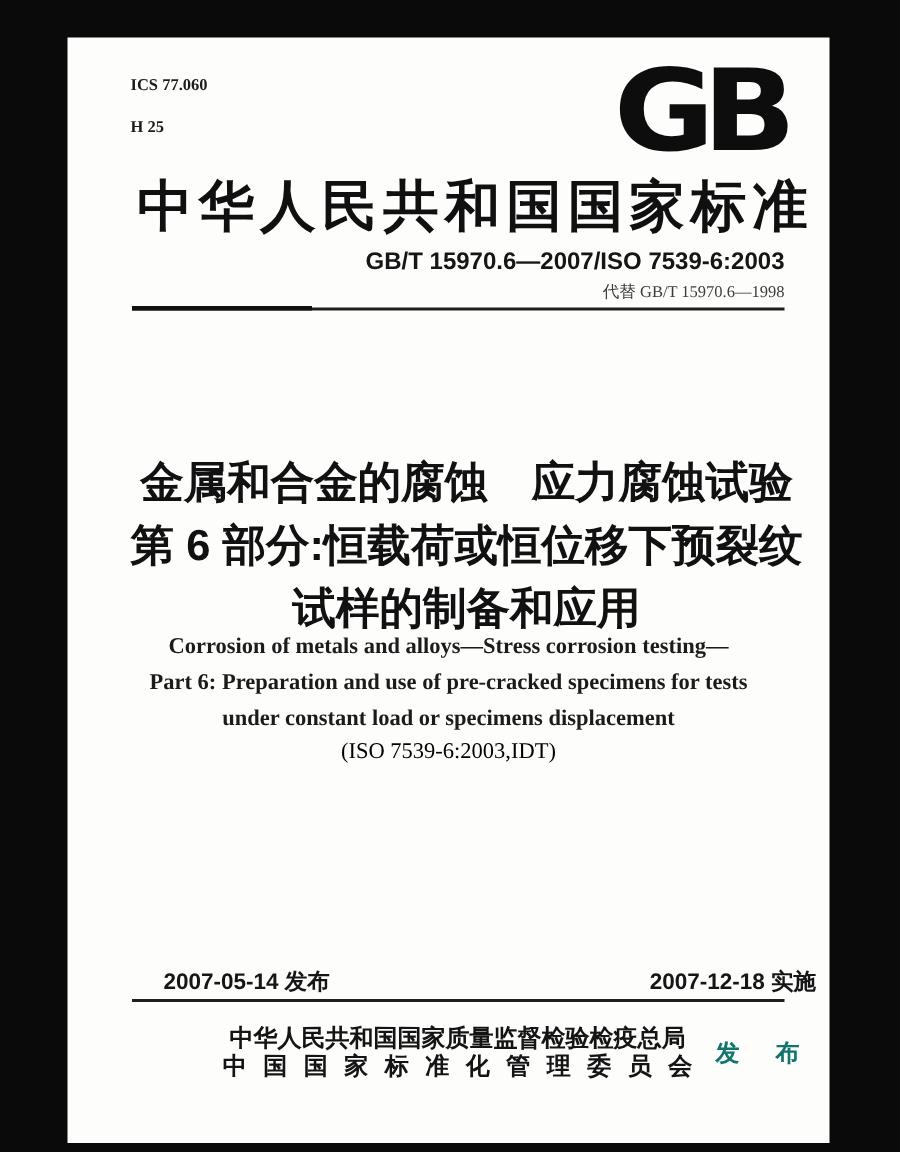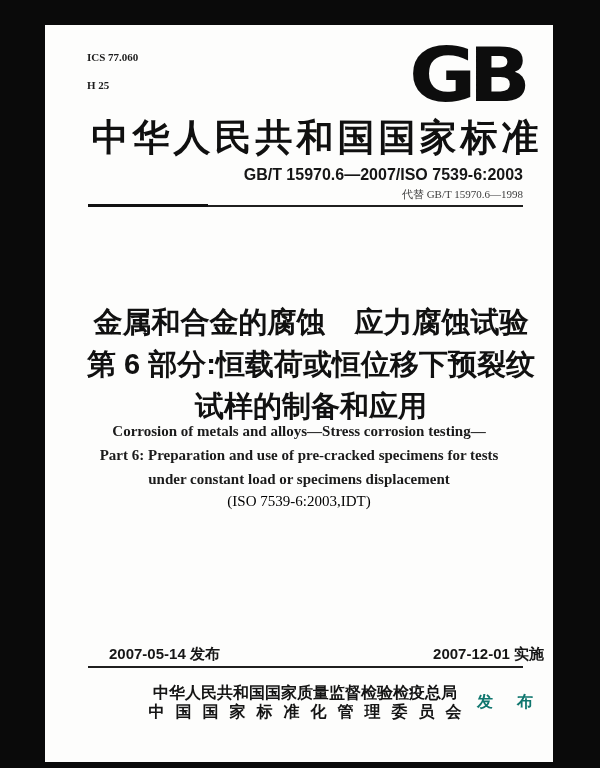--- a/index.html
+++ b/index.html
@@ -134,21 +134,21 @@
   <div class="title-en">
     <div>Corrosion of metals and alloys—Stress corrosion testing—</div>
     <div>Part 6: Preparation and use of pre-cracked specimens for tests</div>
     <div>under constant load or specimens displacement</div>
   </div>
 
   <div class="iso-ref">(ISO 7539-6:2003,IDT)</div>
 
   <div class="dates-row">
     <span>2007-05-14 发布</span>
-    <span>2007-12-01 实施</span>
+    <span>2007-12-18 实施</span>
   </div>
 
   <div class="rule-bottom"></div>
 
   <div class="issuers">
     <div>中华人民共和国国家质量监督检验检疫总局</div>
     <div class="line2">中国国家标准化管理委员会</div>
   </div>
 
   <div class="publish-label">发 布</div>

